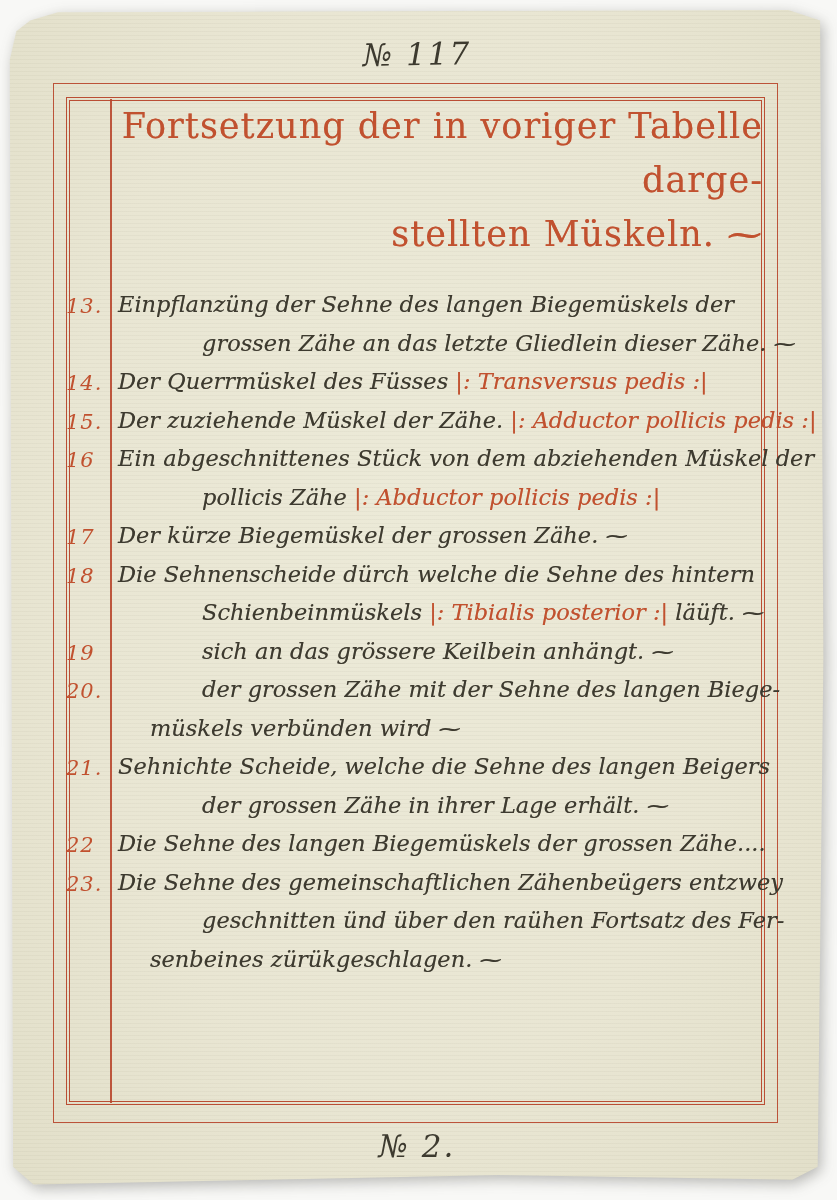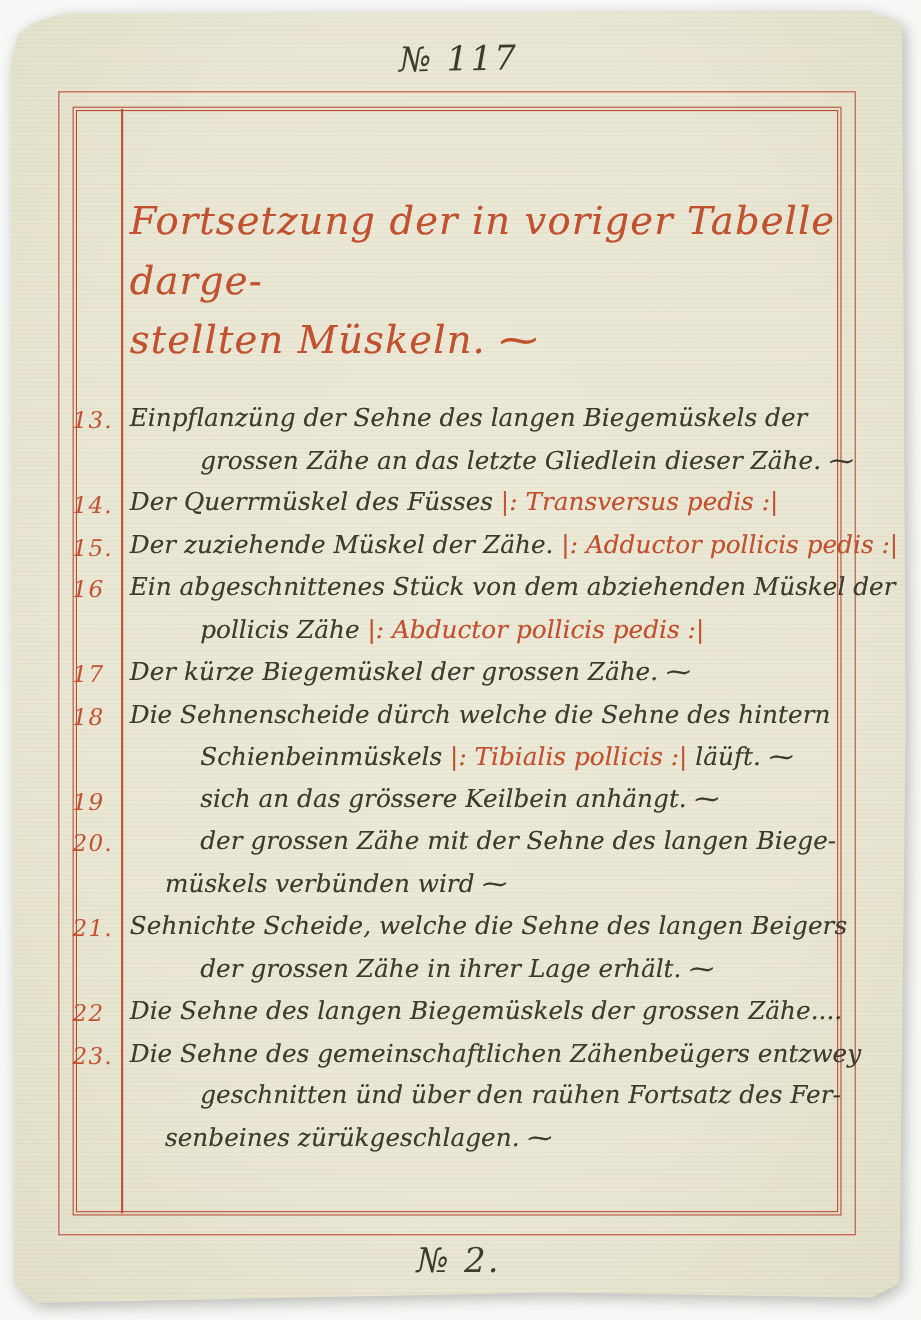--- a/index.html
+++ b/index.html
@@ -52,40 +52,39 @@
   .page-number-bottom{
     position:absolute;left:0;top:1118px;width:816px;
     text-align:center;
     font-style:italic;font-size:31px;color:var(--black);
     letter-spacing:2px;
   }
   .content{
     position:absolute;left:109px;top:89px;width:645px;
   }
   .title{
-    margin-top:76px;
-    text-align:left;color:var(--red-bright);
-    font-style:italic;font-size:35px;line-height:54px;
+    text-align:right;color:var(--red-bright);
+    font-size:35px;line-height:54px;
     letter-spacing:1px;
     text-shadow:0 0 .6px rgba(193,81,47,.55);
   }
   .items{
     margin-top:24px;
     font-style:italic;font-size:22.5px;line-height:38.5px;
     color:var(--black);
     text-shadow:0 0 .5px rgba(61,58,47,.5);
   }
   .item-row{position:relative;}
   .item-num{
     position:absolute;left:-52px;top:2px;width:44px;
     color:var(--red-bright);font-size:21px;letter-spacing:1px;
     text-shadow:none;
   }
   .item-line{white-space:nowrap;}
-  .ind1{margin-left:64px;}
+  .ind1{margin-left:84px;}
   .ind2{margin-left:32px;}
   .ink-red{color:var(--red-bright);text-shadow:0 0 .6px rgba(193,81,47,.5);}
   .ink-black{color:var(--black);}
 </style>
 </head>
 <body>
 
 <div class="paper-wrap">
   <div class="paper">
 
@@ -120,21 +119,21 @@
             <div class="item-line"><span class="ink-black">Ein abgeschnittenes Stück von dem abziehenden Müskel der</span></div>
             <div class="item-line ind1"><span class="ink-black">pollicis Zähe </span><span class="ink-red">|: Abductor pollicis pedis :|</span></div>
           </div>
           <div class="item-row">
             <span class="item-num">17</span>
             <div class="item-line"><span class="ink-black">Der kürze Biegemüskel der grossen Zähe. ⁓</span></div>
           </div>
           <div class="item-row">
             <span class="item-num">18</span>
             <div class="item-line"><span class="ink-black">Die Sehnenscheide dürch welche die Sehne des hintern</span></div>
-            <div class="item-line ind1"><span class="ink-black">Schienbeinmüskels </span><span class="ink-red">|: Tibialis pollicis :|</span><span class="ink-black"> läüft. ⁓</span></div>
+            <div class="item-line ind1"><span class="ink-black">Schienbeinmüskels </span><span class="ink-red">|: Tibialis posterior :|</span><span class="ink-black"> läüft. ⁓</span></div>
           </div>
           <div class="item-row">
             <span class="item-num">19</span>
             <div class="item-line ind1"><span class="ink-black">sich an das grössere Keilbein anhängt. ⁓</span></div>
           </div>
           <div class="item-row">
             <span class="item-num">20.</span>
             <div class="item-line ind1"><span class="ink-black">der grossen Zähe mit der Sehne des langen Biege-</span></div>
             <div class="item-line ind2"><span class="ink-black">müskels verbünden wird ⁓</span></div>
           </div>

